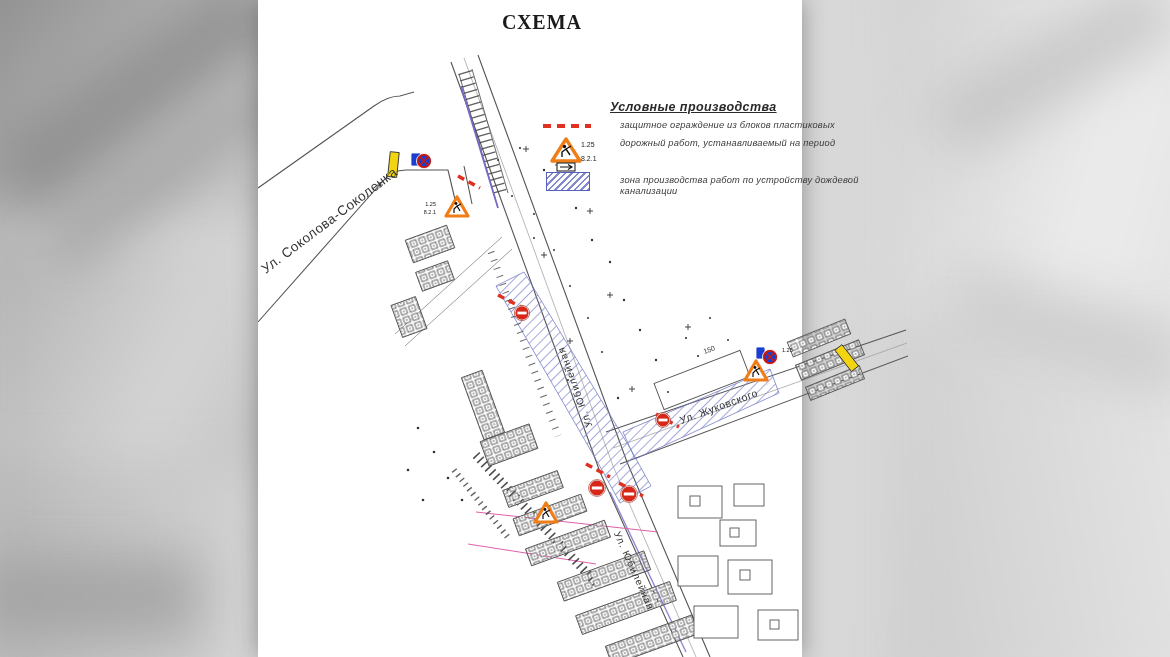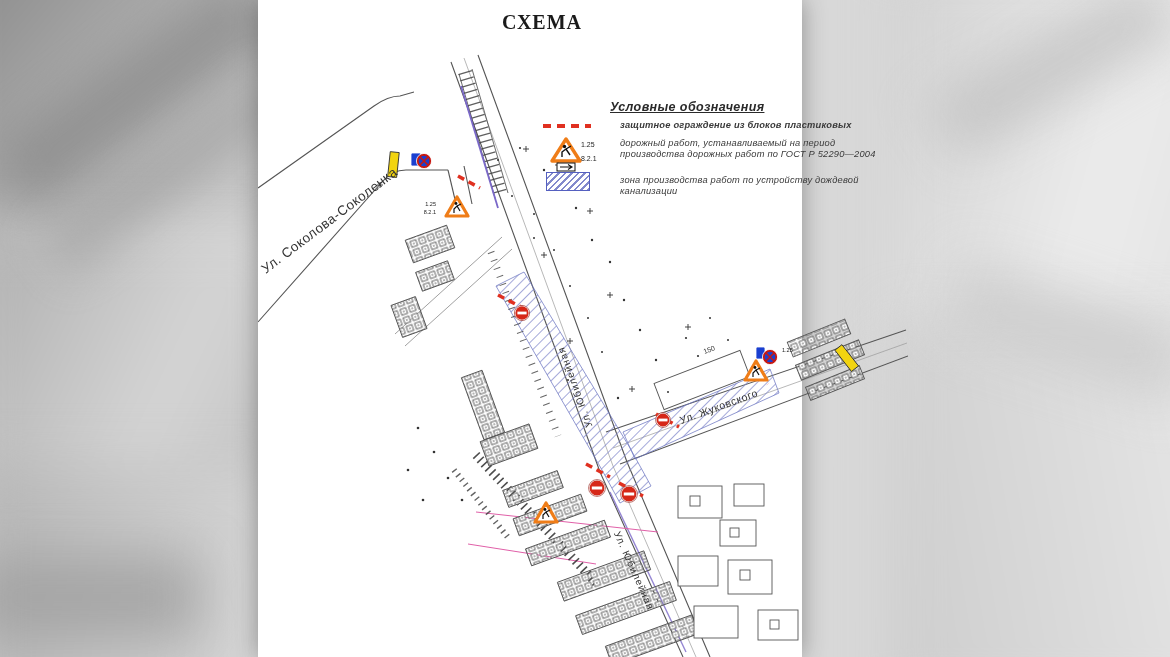--- a/index.html
+++ b/index.html
@@ -29,21 +29,21 @@
     letter-spacing:1px;color:#1a1a1a;
   }
   .map-svg{position:absolute;left:0;top:0;width:650px;height:657px;}
 
   .legend{position:absolute;left:285px;top:98px;width:362px;height:102px;font-style:italic;color:#3a3a3a;}
   .legend .legend-title{
     position:absolute;left:67px;top:2px;font-size:12.5px;font-weight:bold;
     color:#2a2a2a;text-decoration:underline;letter-spacing:.4px;
   }
   .legend .ltext{position:absolute;left:77px;width:282px;font-size:9.3px;line-height:11px;letter-spacing:.2px;}
-  .lt1{top:22px;font-weight:bold;}
+  .lt1{top:22px;}
   .lt2{top:40px;}
   .lt3{top:77px;}
   .sym-dash{
     position:absolute;left:0px;top:26px;width:48px;height:4px;
     background:repeating-linear-gradient(90deg,#e03020 0 8px,transparent 8px 14px);
   }
   .sym-sign{position:absolute;left:6px;top:38px;width:34px;height:38px;}
   .sym-code{position:absolute;font-size:7px;font-style:normal;color:#222;}
   .c125{left:38px;top:43px;}
   .c821{left:38px;top:57px;}
@@ -271,36 +271,35 @@
     <g fill="#333">
       <text transform="translate(74,224) rotate(-37)" text-anchor="middle" font-size="13.5" letter-spacing="0.5">Ул. Соколова-Соколенка</text>
       <text transform="translate(320,386) rotate(-110)" text-anchor="middle" font-size="10" letter-spacing="1">Ул. Юбилейная</text>
       <text transform="translate(373,572) rotate(66)" text-anchor="middle" font-size="10" letter-spacing="1">Ул. Юбилейная</text>
       <text transform="translate(462,410) rotate(-20)" text-anchor="middle" font-size="10.5" letter-spacing="0.6">Ул. Жуковского</text>
       <text transform="translate(452,352) rotate(-20)" text-anchor="middle" font-size="7">150</text>
     </g>
   </svg>
 
   <div class="legend">
-    <div class="legend-title">Условные обозначения</div>
+    <div class="legend-title">Условные производства</div>
 
     <div class="sym-dash"></div>
     <div class="ltext lt1">защитное ограждение из блоков пластиковых</div>
 
     <svg class="sym-sign" viewBox="0 0 34 38">
       <polygon points="17,3 31,25 3,25" fill="#fff" stroke="#ef7d18" stroke-width="3.4" stroke-linejoin="round"></polygon>
       <path d="M13,21 L13,16 L17,13 L21,19 M17,13 L22,10" stroke="#111" stroke-width="1.4" fill="none"></path>
       <circle cx="15.5" cy="10.5" r="1.7" fill="#111"></circle>
       <rect x="8" y="27" width="18" height="8" fill="#fff" stroke="#111" stroke-width="1"></rect>
       <path d="M11,31 H23 M19,28.5 L23,31 L19,33.5" stroke="#111" stroke-width="1.1" fill="none"></path>
     </svg>
     <div class="sym-code c125">1.25</div>
     <div class="sym-code c821">8.2.1</div>
     <div class="ltext lt2">
       <div>дорожный работ, устанавливаемый на период</div>
-      <div>производства дорожных работ по ГОСТ Р 52290—2004</div>
     </div>
 
     <div class="sym-zone"></div>
     <div class="ltext lt3">зона производства работ по устройству дождевой канализации</div>
   </div>
 
 </div>
 
 </body></html>

